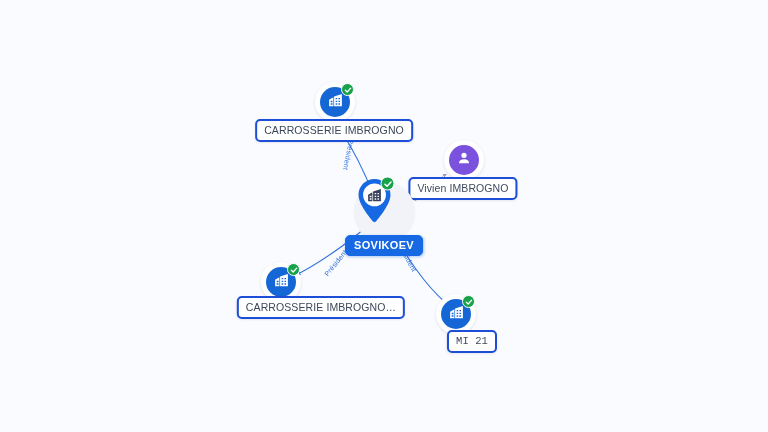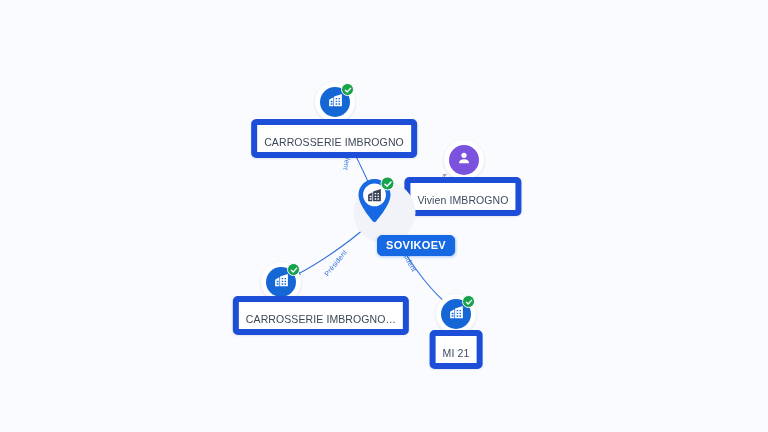--- a/index.html
+++ b/index.html
@@ -70,23 +70,23 @@
     position:absolute;left:50%;top:18px;
     transform:translate(-50%,-50%);
     display:flex;align-items:center;justify-content:center;
   }
   .pin .badge{right:-1px;top:-1px;width:14px;height:14px;}
 
   
   .label{
     position:absolute;transform:translateX(-50%);
     background:#ffffff;
-    border:6px solid #1d4ed8;
+    border:2px solid #1d4ed8;
     border-radius:5px;
-    padding:11px 7px 4px 7px;
+    padding:3px 7px 4px 7px;
     font-size:10.5px;
     line-height:12px;
     color:#3e4a61;
     white-space:nowrap;
     box-shadow:0 1px 2px rgba(40,60,100,.10);
     letter-spacing:.1px;
   }
   .label.caps{
     font-size:10.5px;
     color:#3c4759;
@@ -202,36 +202,36 @@
           <path d="M3 20V11l6-3.6V20H3zm7 0V6.2l11-3.4V20H10zM5.2 18h2.6v-2H5.2v2zm0-3.6h2.6v-2H5.2v2zm7-.2h2.2v-2h-2.2v2zm4 0h2.2v-2h-2.2v2zm-4-3.8h2.2v-2h-2.2v2zm4 0h2.2v-2h-2.2v2zm-4 7.6h2.2v-2h-2.2v2zm4 0h2.2v-2h-2.2v2z"></path>
         </svg>
       </span>
       <span class="badge">
         <svg width="8" height="8" viewBox="0 0 24 24" fill="none" stroke="#ffffff" stroke-width="4" stroke-linecap="round" stroke-linejoin="round">
           <path d="M4 12.5 L9.5 18 L20 6.5"></path>
         </svg>
       </span>
     </div>
   </div>
-  <div class="label" style="left:456px;top:330px;">MI 21</div>
+  <div class="label" style="left:472px;top:330px;font-family:Liberation Mono, monospace;">MI 21</div>
 
   <div class="pin-wrap" style="left:384px;top:212px;">
     <div class="pin-shadow"></div>
     <div class="pin" style="margin-left:-19px;margin-top:-23px;">
       <svg class="pinsvg" width="38" height="46" viewBox="0 0 38 46" xmlns="http://www.w3.org/2000/svg">
         <path d="M19 1.5 C10.2 1.5 3 8.5 3 17.2 C3 27 14.2 39.5 17.3 43.8 C18.1 44.9 19.9 44.9 20.7 43.8 C23.8 39.5 35 27 35 17.2 C35 8.5 27.8 1.5 19 1.5 Z" fill="#1668e3"></path>
         <circle cx="19" cy="17.4" r="11.4" fill="#ffffff"></circle>
       </svg>
       <span class="inner-icon">
         <svg width="17" height="17" viewBox="0 0 24 24" fill="#39415a">
           <path d="M3 20V11l6-3.6V20H3zm7 0V6.2l11-3.4V20H10zM5.2 18h2.6v-2H5.2v2zm0-3.6h2.6v-2H5.2v2zm7-.2h2.2v-2h-2.2v2zm4 0h2.2v-2h-2.2v2zm-4-3.8h2.2v-2h-2.2v2zm4 0h2.2v-2h-2.2v2zm-4 7.6h2.2v-2h-2.2v2zm4 0h2.2v-2h-2.2v2z"></path>
         </svg>
       </span>
       <span class="badge">
         <svg width="9" height="9" viewBox="0 0 24 24" fill="none" stroke="#ffffff" stroke-width="4" stroke-linecap="round" stroke-linejoin="round">
           <path d="M4 12.5 L9.5 18 L20 6.5"></path>
         </svg>
       </span>
     </div>
   </div>
-  <div class="label primary" style="left:384px;top:235px;margin-left:32px;">SOVIKOEV</div>
+  <div class="label primary" style="left:384px;top:235px;">SOVIKOEV</div>
 
 </div>
 
 </body></html>

